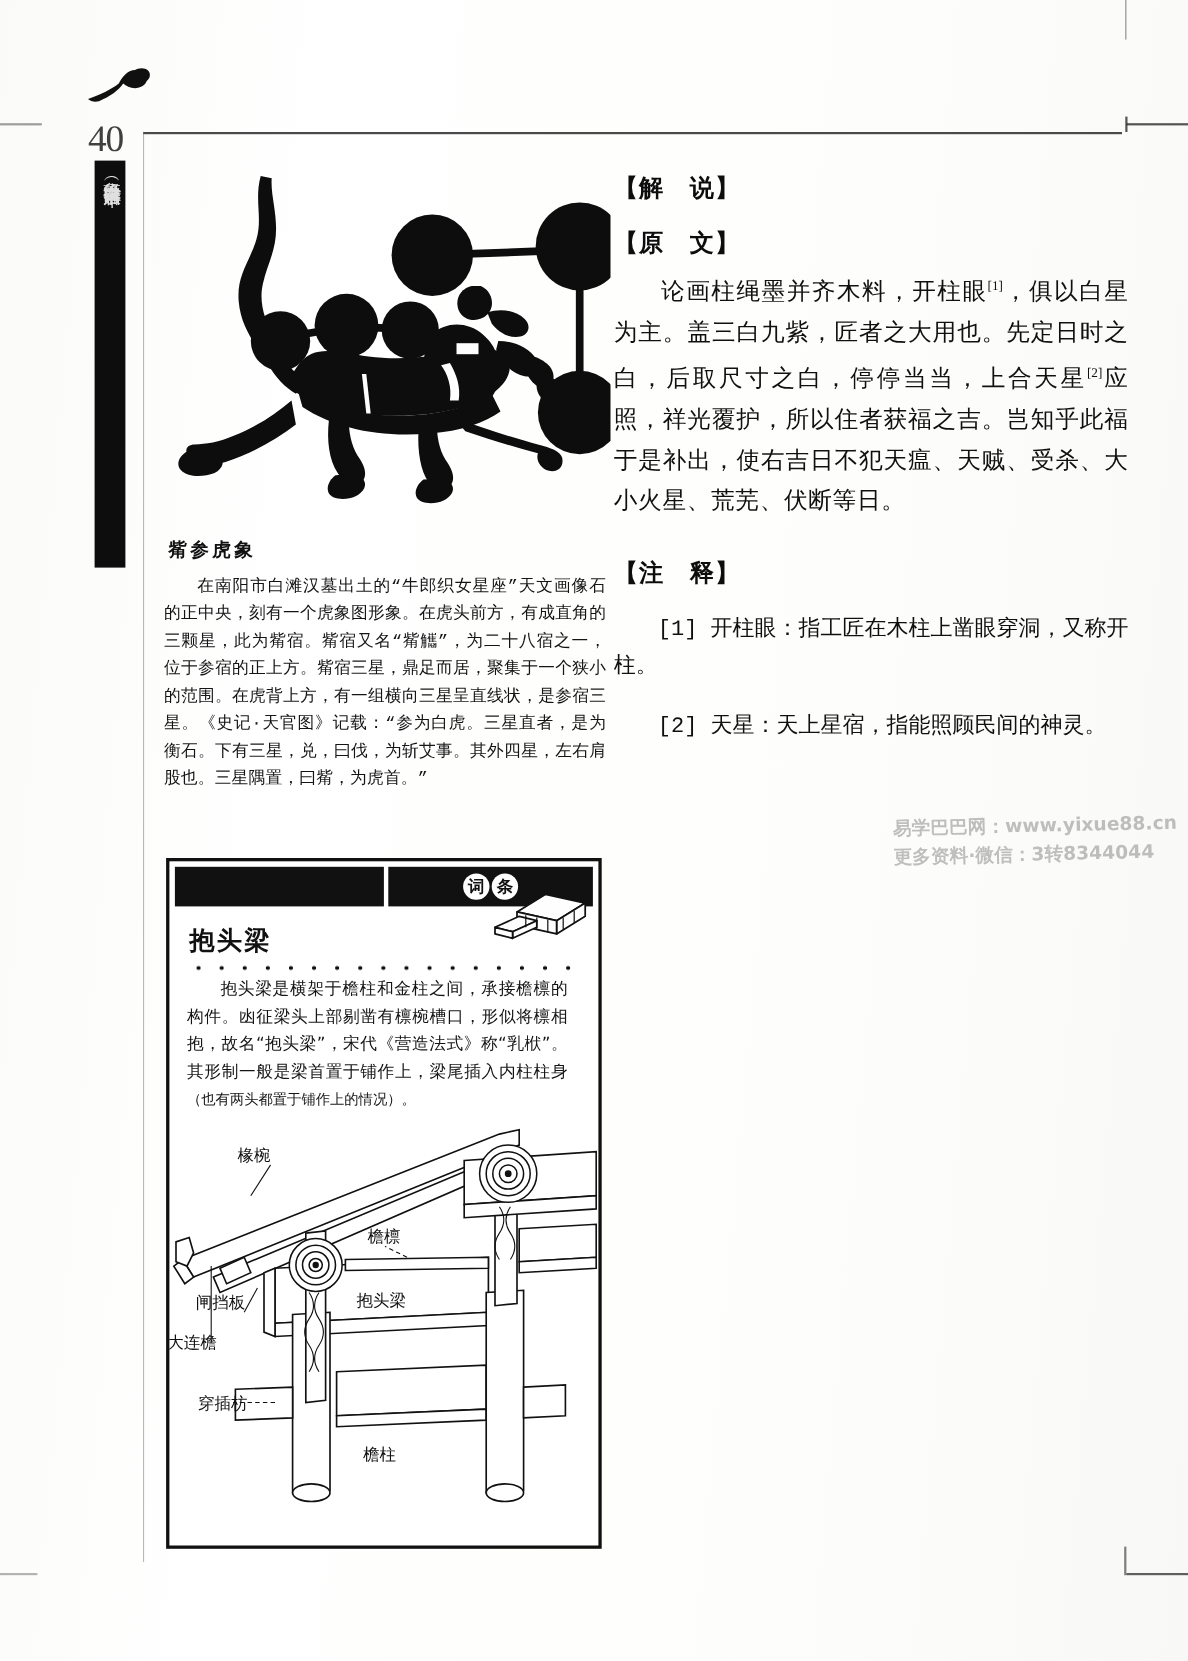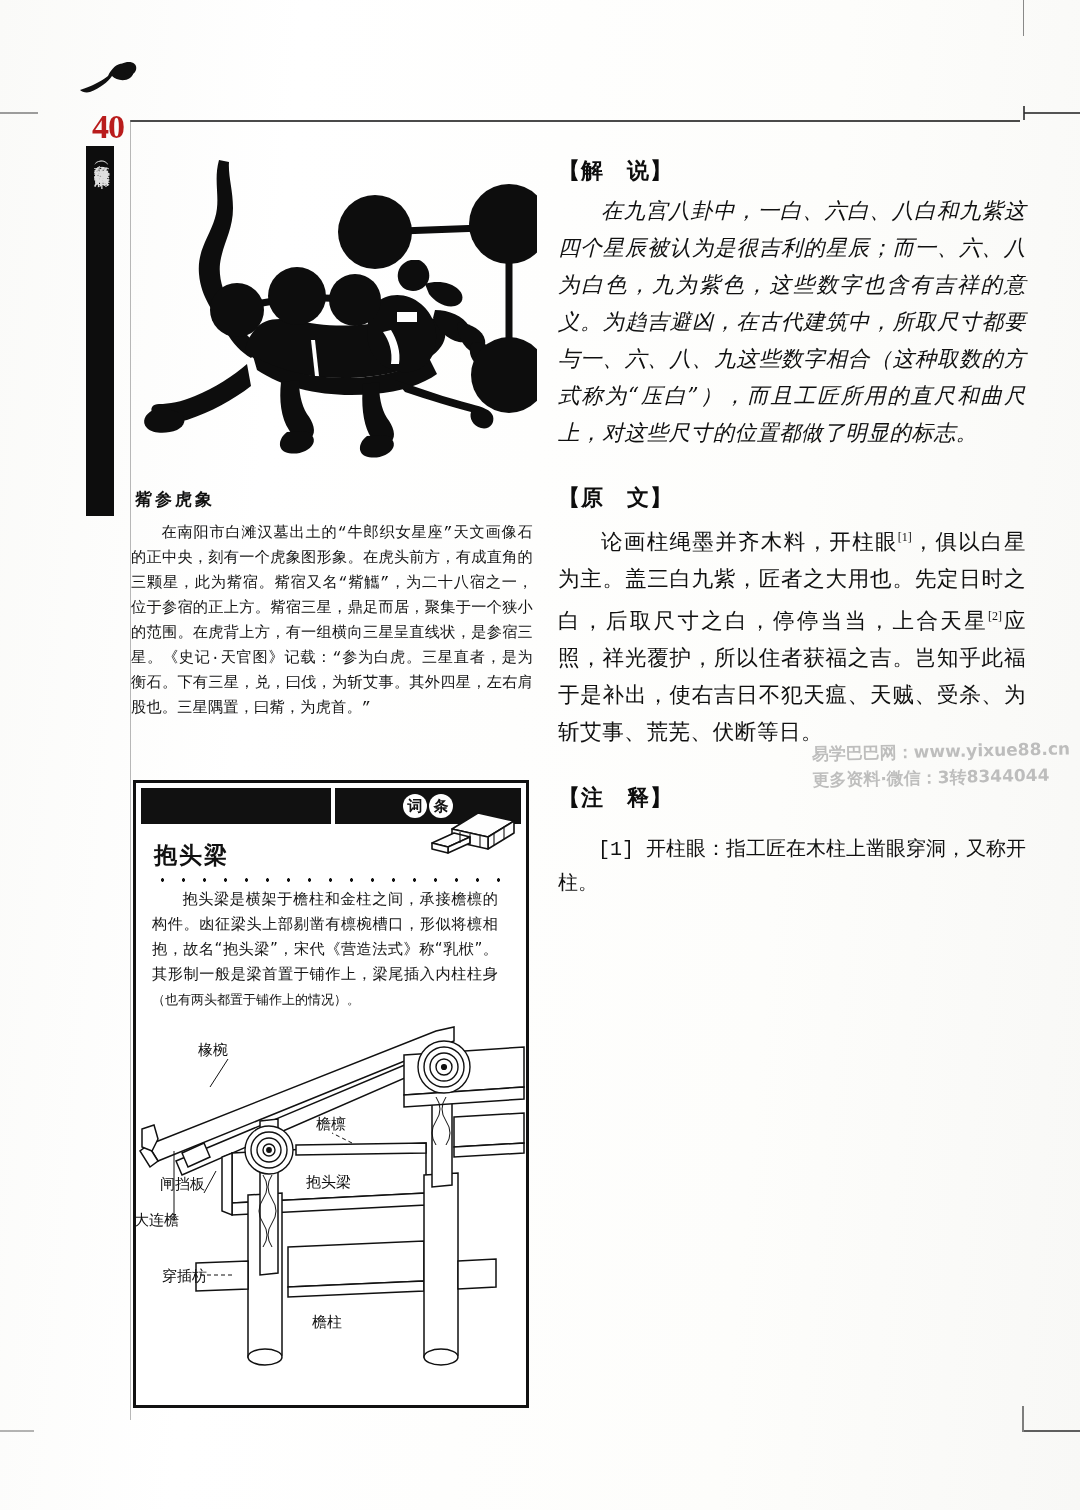--- a/index.html
+++ b/index.html
@@ -40,27 +40,27 @@
   
   .spine-orn {
     position: absolute;
     left: 78px; top: 60px;
     width: 80px; height: 48px;
   }
 
   
   .folio {
     position: absolute;
-    left: 92px;
+    left: 80px;
     top: 108px;
     font-size: 34px;
-    font-weight: 700;
+    font-weight: 400;
     letter-spacing: -1px;
     font-family: "Liberation Serif", "DejaVu Serif", serif;
-    color: #b91c1c;
+    color: #404040;
   }
   .running-head-bar {
     position: absolute;
     left: 86px;
     top: 146px;
     width: 28px;
     height: 370px;
     background: #0d0d0d;
   }
   .running-head-text {
@@ -95,21 +95,21 @@
     top: 120px;
     width: 890px;
     height: 2px;
     background: #2a2a2a;
     opacity: .85;
   }
 
   
   .col-left {
     position: absolute;
-    left: 129px;
+    left: 147px;
     top: 132px;
     width: 408px;
     height: 1290px;
   }
   .col-right {
     position: absolute;
     left: 558px;
     top: 156px;
     width: 468px;
   }
@@ -522,31 +522,31 @@
             <text x="176" y="302">檐柱</text>
           </g>
         </svg>
       </div>
     </div>
   </div>
 
   <div class="col-right">
 
     <h2 class="sec-head">【解　说】</h2>
-    <p class="sec-body kai">在九宫八卦中，一白、六白、八白和九紫这四个星辰被认为是很吉利的星辰；而一、六、八为白色，九为紫色，这些数字也含有吉祥的意义。为趋吉避凶，在古代建筑中，所取尺寸都要与一、六、八、九这些数字相合（这种取数的方式称为“压白”），而且工匠所用的直尺和曲尺上，对这些尺寸的位置都做了明显的标志。</p>
 
     <div class="sec-gap"></div>
 
     <h2 class="sec-head">【原　文】</h2>
-    <p class="sec-body song"><span>论画柱绳墨并齐木料，开柱眼</span><sup>[1]</sup><span>，俱以白星为主。盖三白九紫，匠者之大用也。先定日时之白，后取尺寸之白，停停当当，上合天星</span><sup>[2]</sup><span>应照，祥光覆护，所以住者获福之吉。岂知乎此福于是补出，使右吉日不犯天瘟、天贼、受杀、为斩艾事、荒芜、伏断等日。</span></p>
+    <p class="sec-body song"><span>论画柱绳墨并齐木料，开柱眼</span><sup>[1]</sup><span>，俱以白星为主。盖三白九紫，匠者之大用也。先定日时之白，后取尺寸之白，停停当当，上合天星</span><sup>[2]</sup><span>应照，祥光覆护，所以住者获福之吉。岂知乎此福于是补出，使右吉日不犯天瘟、天贼、受杀、大小火星、荒芜、伏断等日。</span></p>
 
     <div class="sec-gap"></div>
 
     <h2 class="sec-head">【注　释】</h2>
     <p class="note-item">[1] 开柱眼：指工匠在木柱上凿眼穿洞，又称开柱。</p>
+    <p class="note-item">[2] 天星：天上星宿，指能照顾民间的神灵。</p>
 
     <div class="sec-gap"></div>
 
   </div>
 
   <div class="watermark">
     <div>易学巴巴网：www.yixue88.cn</div>
     <div>更多资料·微信：3转8344044</div>
   </div>
 </div>

